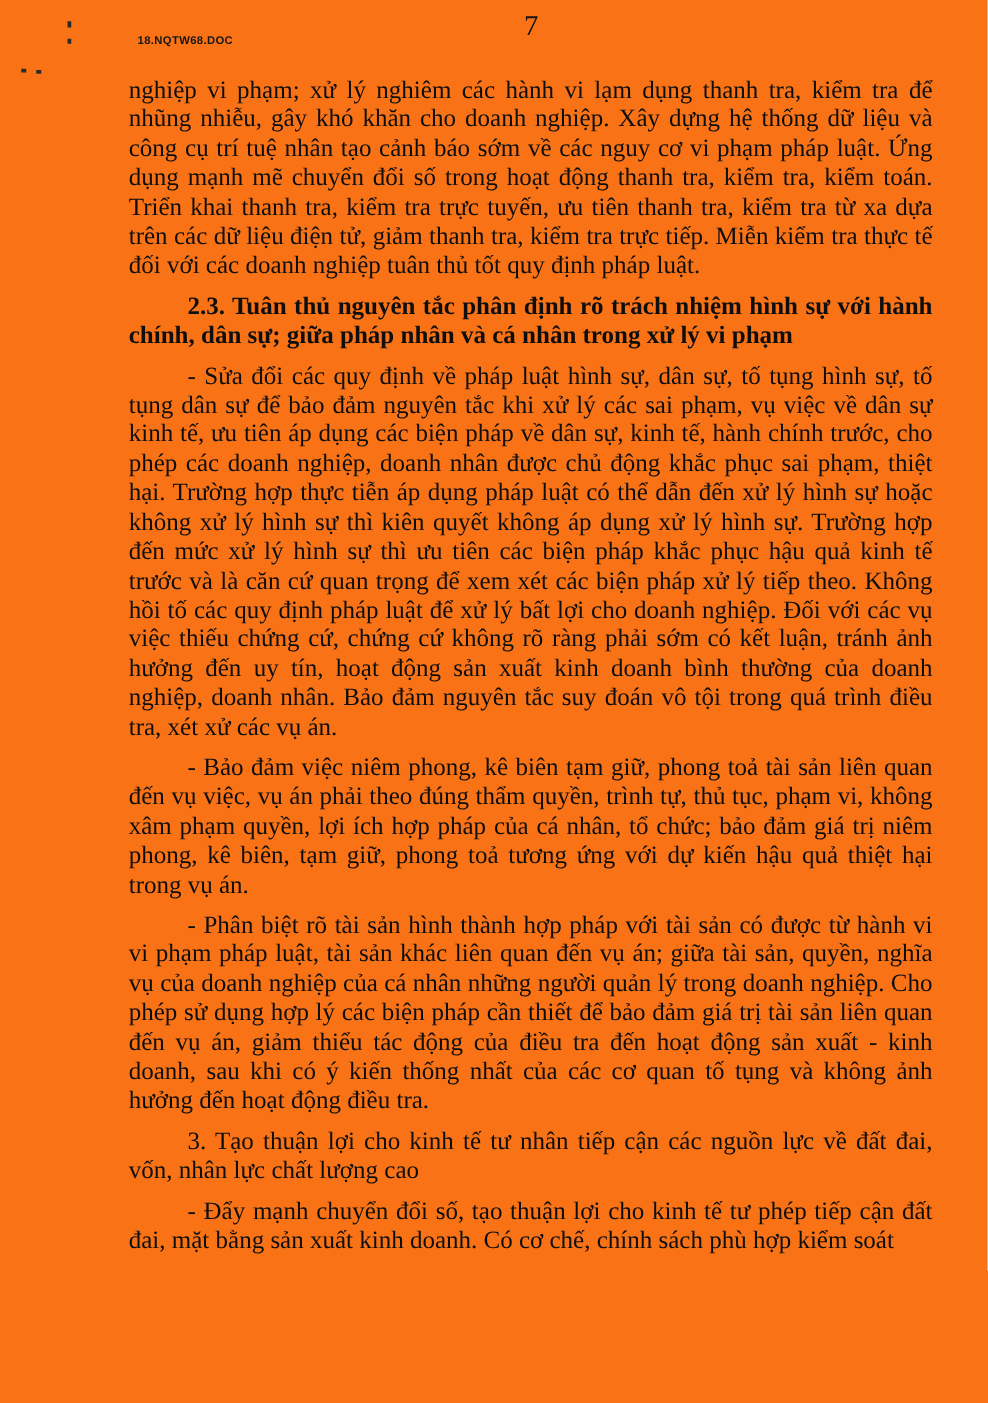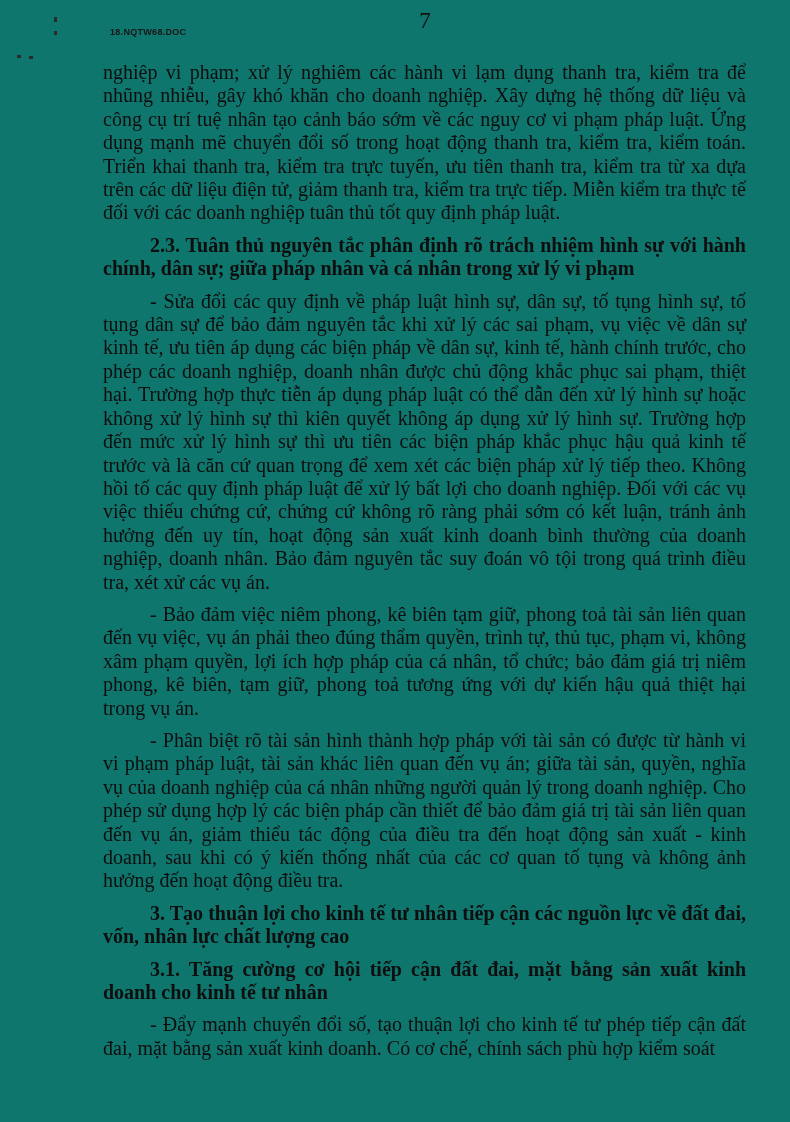--- a/index.html
+++ b/index.html
@@ -5,21 +5,21 @@
   html, body {
     margin: 0;
     padding: 0;
     background: #e8e8e6;
   }
   .page {
     position: relative;
     width: 790px;
     height: 1122px;
     margin: 0 auto;
-    background: #0f766e;
+    background: #f97316;
     overflow: hidden;
     font-family: "Liberation Serif", "DejaVu Serif", serif;
     color: #0e0e0e;
   }
   .doc-filename {
     position: absolute;
     left: 110px;
     top: 27px;
     font-family: "Liberation Sans", "DejaVu Sans", sans-serif;
     font-size: 9px;
@@ -44,21 +44,21 @@
     font-size: 20px;
     line-height: 23.4px;
     text-align: justify;
   }
   .body-col p {
     margin: 0 0 9px 0;
   }
   .para-indent { text-indent: 47px; }
   .para-noindent { text-indent: 0; }
   .h-bold {
-    font-weight: bold;
+    font-weight: normal;
     text-indent: 47px;
     margin: 2px 0 9px 0 !important;
   }
   .h-bold-italic {
     font-weight: bold;
     text-indent: 47px;
     margin: 2px 0 9px 0 !important;
   }
   .speck {
     position: absolute;
@@ -89,18 +89,17 @@
     <p class="h-bold-italic">2.3. Tuân thủ nguyên tắc phân định rõ trách nhiệm hình sự với hành chính, dân sự; giữa pháp nhân và cá nhân trong xử lý vi phạm</p>
 
     <p class="para-indent">- Sửa đổi các quy định về pháp luật hình sự, dân sự, tố tụng hình sự, tố tụng dân sự để bảo đảm nguyên tắc khi xử lý các sai phạm, vụ việc về dân sự kinh tế, ưu tiên áp dụng các biện pháp về dân sự, kinh tế, hành chính trước, cho phép các doanh nghiệp, doanh nhân được chủ động khắc phục sai phạm, thiệt hại. Trường hợp thực tiễn áp dụng pháp luật có thể dẫn đến xử lý hình sự hoặc không xử lý hình sự thì kiên quyết không áp dụng xử lý hình sự. Trường hợp đến mức xử lý hình sự thì ưu tiên các biện pháp khắc phục hậu quả kinh tế trước và là căn cứ quan trọng để xem xét các biện pháp xử lý tiếp theo. Không hồi tố các quy định pháp luật để xử lý bất lợi cho doanh nghiệp. Đối với các vụ việc thiếu chứng cứ, chứng cứ không rõ ràng phải sớm có kết luận, tránh ảnh hưởng đến uy tín, hoạt động sản xuất kinh doanh bình thường của doanh nghiệp, doanh nhân. Bảo đảm nguyên tắc suy đoán vô tội trong quá trình điều tra, xét xử các vụ án.</p>
 
     <p class="para-indent">- Bảo đảm việc niêm phong, kê biên tạm giữ, phong toả tài sản liên quan đến vụ việc, vụ án phải theo đúng thẩm quyền, trình tự, thủ tục, phạm vi, không xâm phạm quyền, lợi ích hợp pháp của cá nhân, tổ chức; bảo đảm giá trị niêm phong, kê biên, tạm giữ, phong toả tương ứng với dự kiến hậu quả thiệt hại trong vụ án.</p>
 
     <p class="para-indent">- Phân biệt rõ tài sản hình thành hợp pháp với tài sản có được từ hành vi vi phạm pháp luật, tài sản khác liên quan đến vụ án; giữa tài sản, quyền, nghĩa vụ của doanh nghiệp của cá nhân những người quản lý trong doanh nghiệp. Cho phép sử dụng hợp lý các biện pháp cần thiết để bảo đảm giá trị tài sản liên quan đến vụ án, giảm thiểu tác động của điều tra đến hoạt động sản xuất - kinh doanh, sau khi có ý kiến thống nhất của các cơ quan tố tụng và không ảnh hưởng đến hoạt động điều tra.</p>
 
     <p class="h-bold">3. Tạo thuận lợi cho kinh tế tư nhân tiếp cận các nguồn lực về đất đai, vốn, nhân lực chất lượng cao</p>
 
-    <p class="h-bold-italic">3.1. Tăng cường cơ hội tiếp cận đất đai, mặt bằng sản xuất kinh doanh cho kinh tế tư nhân</p>
 
     <p class="para-indent">- Đẩy mạnh chuyển đổi số, tạo thuận lợi cho kinh tế tư phép tiếp cận đất đai, mặt bằng sản xuất kinh doanh. Có cơ chế, chính sách phù hợp kiểm soát</p>
 
   </div>
 </div>
 
 </body></html>

